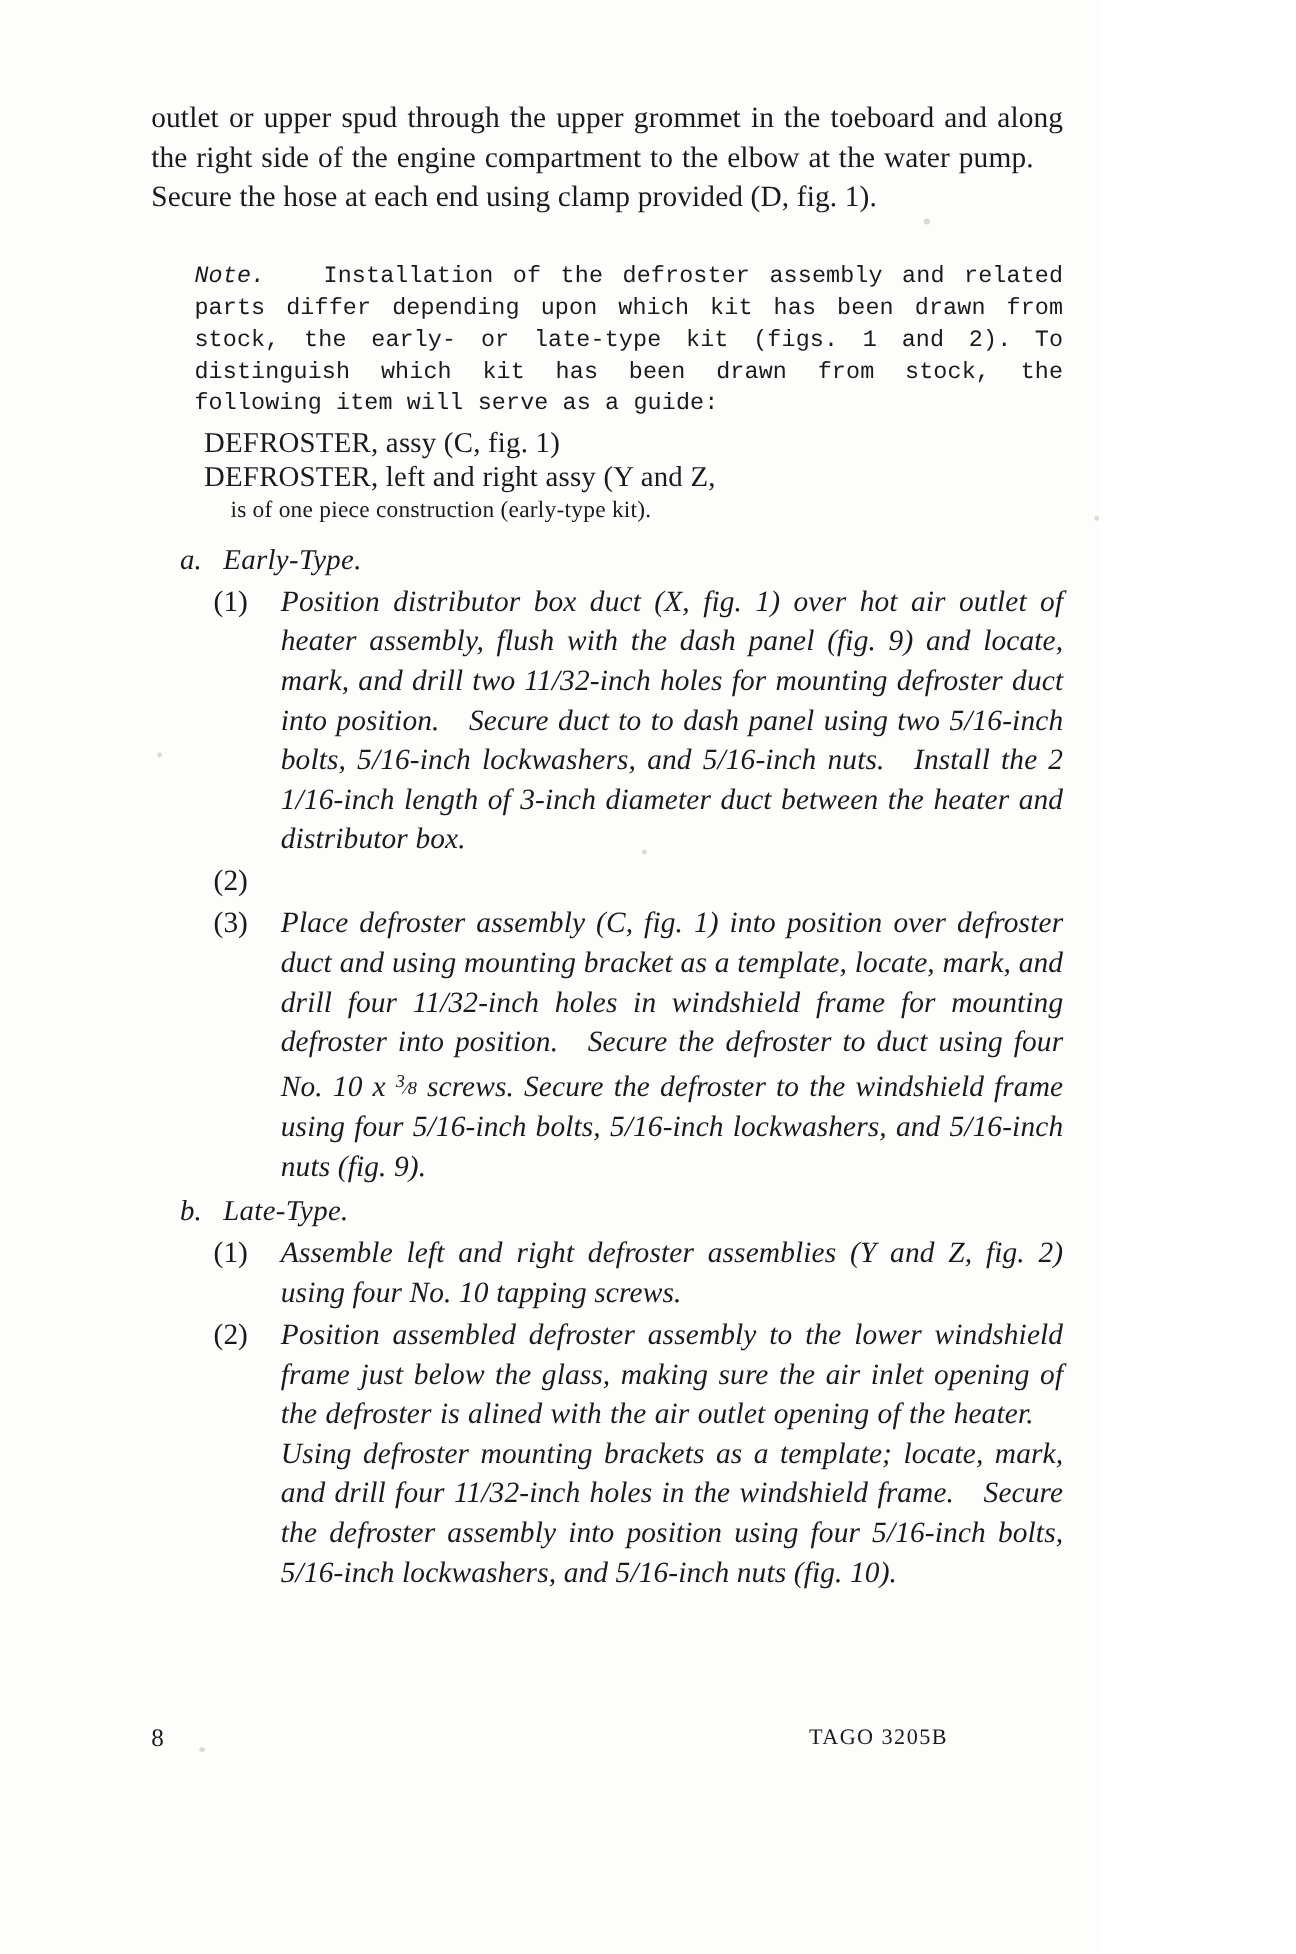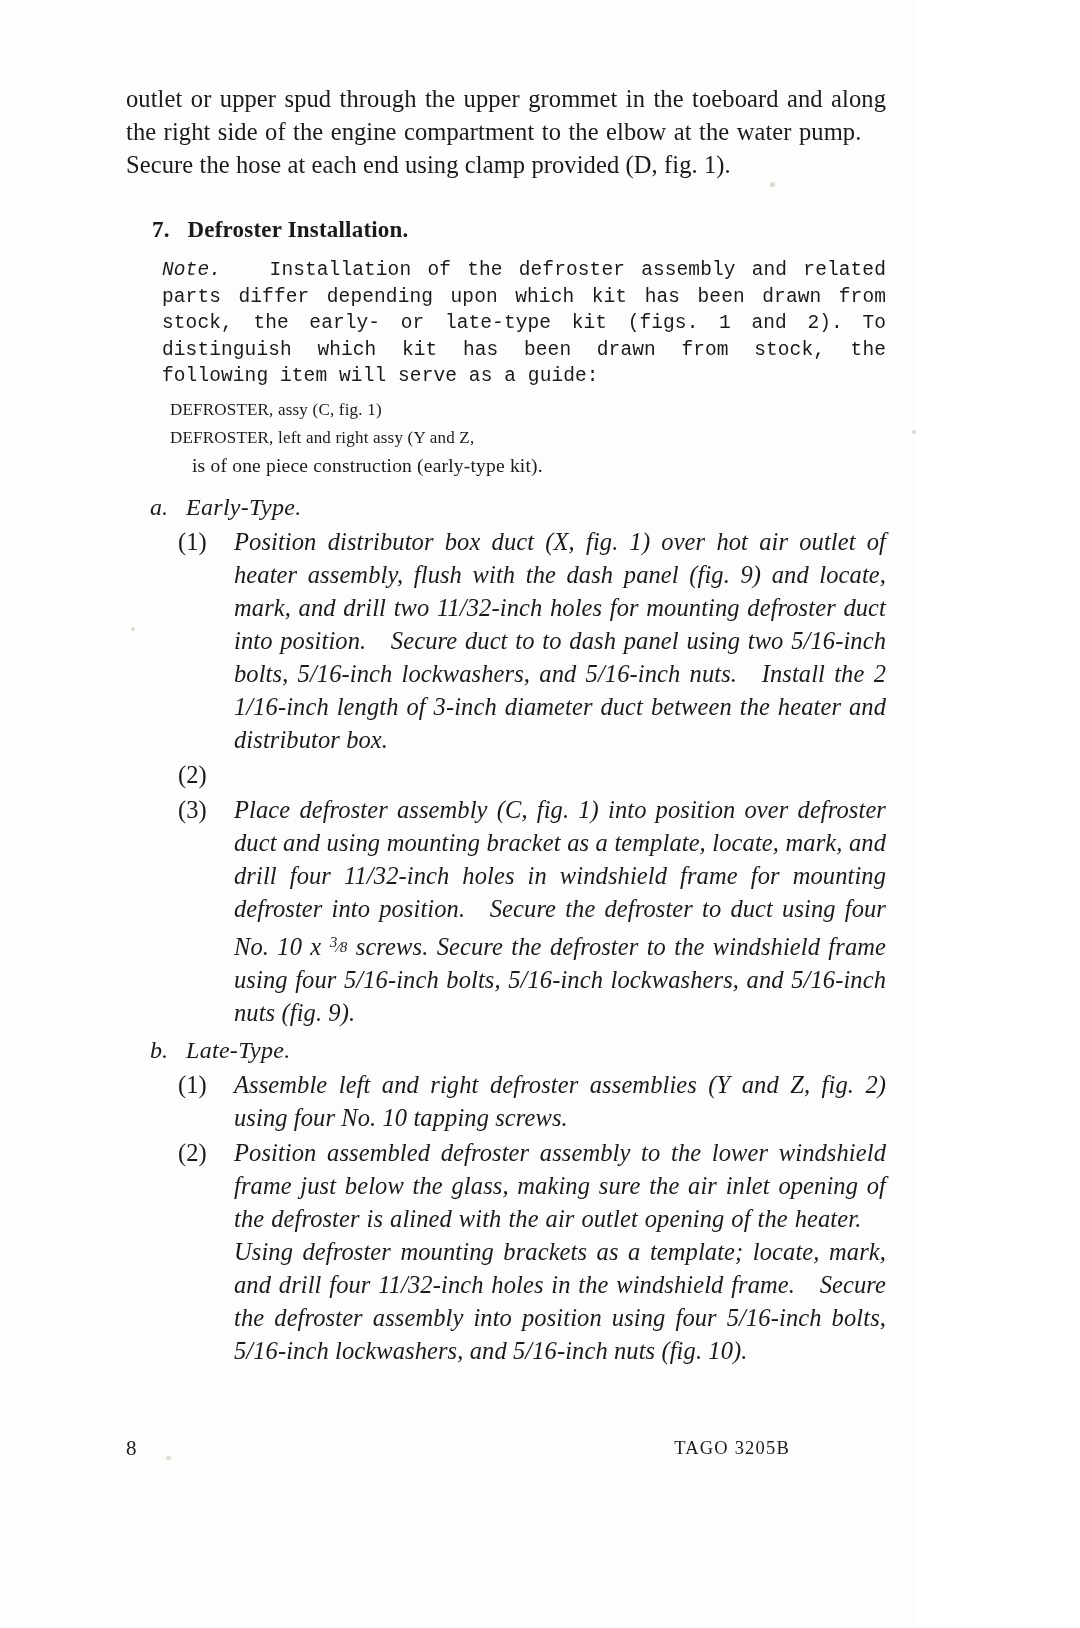--- a/index.html
+++ b/index.html
@@ -56,21 +56,21 @@
     letter-spacing: 0.1px;
     font-family: Liberation Mono, monospace;
   }
   .note .note-label {
     font-style: italic;
   }
   .note-indent { padding-left: 36px; text-indent: 0; }
 
   
   .defline {
-    font-size: 17px;
+    font-size: 24px;
     line-height: 28px;
     margin: 0;
     letter-spacing: 0.2px;
   }
   .defline.lvl1 { padding-left: 44px; }
   .defline.lvl2 { padding-left: 66px; font-size: 19.5px; }
 
   .block-gap { height: 6px; }
 
   
@@ -156,25 +156,20 @@
   <div class="speck" style="left:770px; top:182px; width:5px; height:5px;"></div>
   <div class="speck" style="left:912px; top:430px; width:4px; height:4px;"></div>
   <div class="speck" style="left:131px; top:627px; width:4px; height:4px;"></div>
   <div class="speck" style="left:166px; top:1456px; width:5px; height:4px;"></div>
   <div class="speck" style="left:535px; top:708px; width:4px; height:4px;"></div>
 
   <div class="content">
 
     <p class="lead">outlet or upper spud through the upper grommet in the toeboard and along the right side of the engine compartment to the elbow at the water pump. Secure the hose at each end using clamp provided (D, fig. 1).</p>
 
-    <h2 class="section-head">
-      <span>7.</span>
-      <span>&nbsp;</span>
-      <span>Defroster Installation.</span>
-    </h2>
 
     <p class="note note-indent">
       <span class="note-label">Note.</span>
       <span>&nbsp;</span>
       <span>Installation of the defroster assembly and related parts differ depending upon which kit has been drawn from stock, the early- or late-type kit (figs. 1 and 2). To distinguish which kit has been drawn from stock, the following item will serve as a guide:</span>
     </p>
 
     <p class="defline lvl1">DEFROSTER, assy (C, fig. 1)</p>
     <p class="defline lvl1">DEFROSTER, left and right assy (Y and Z,</p>
     <p class="defline lvl2">is of one piece construction (early-type kit).</p>

